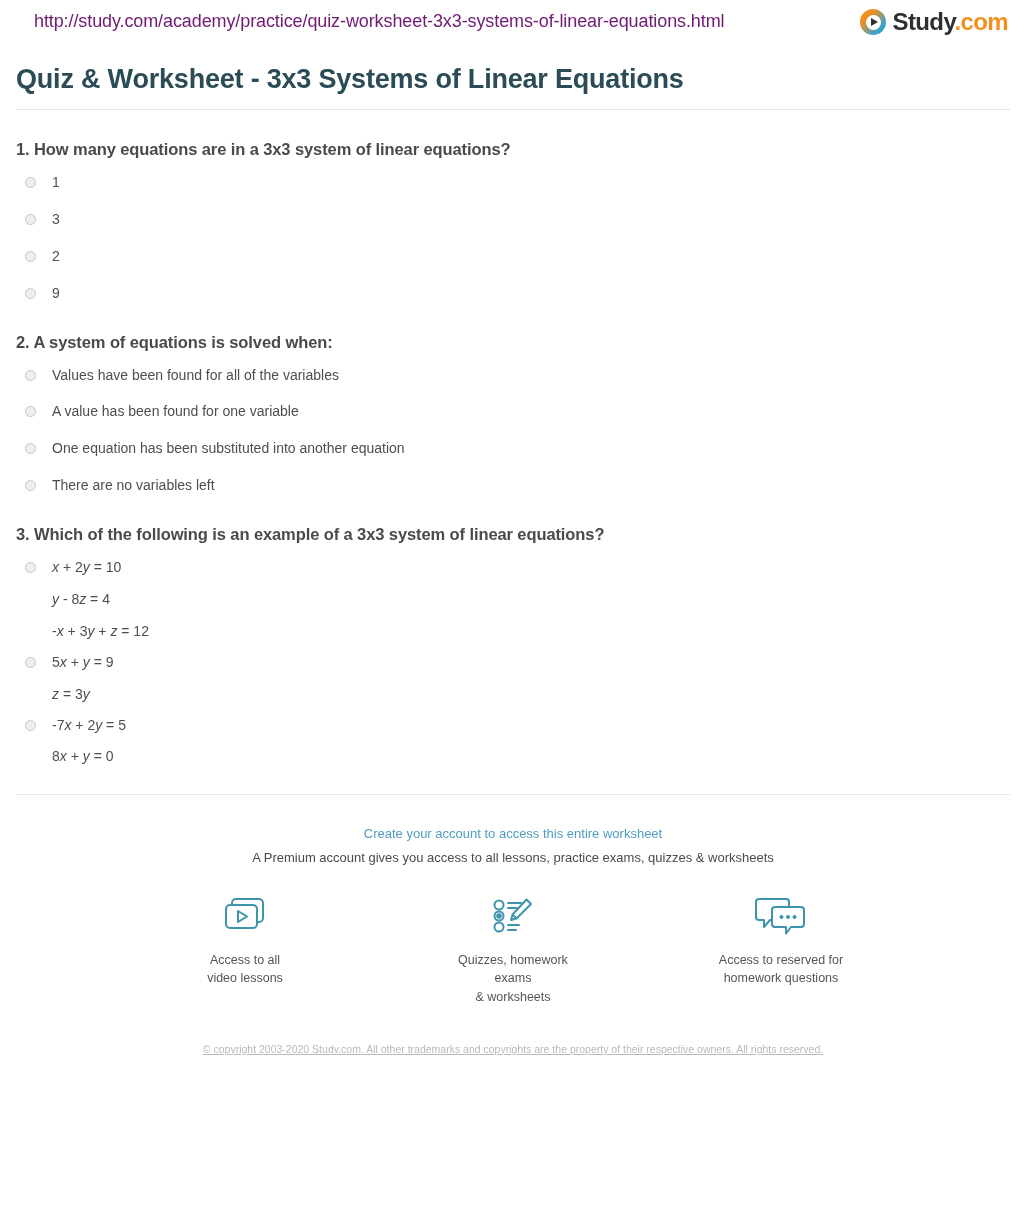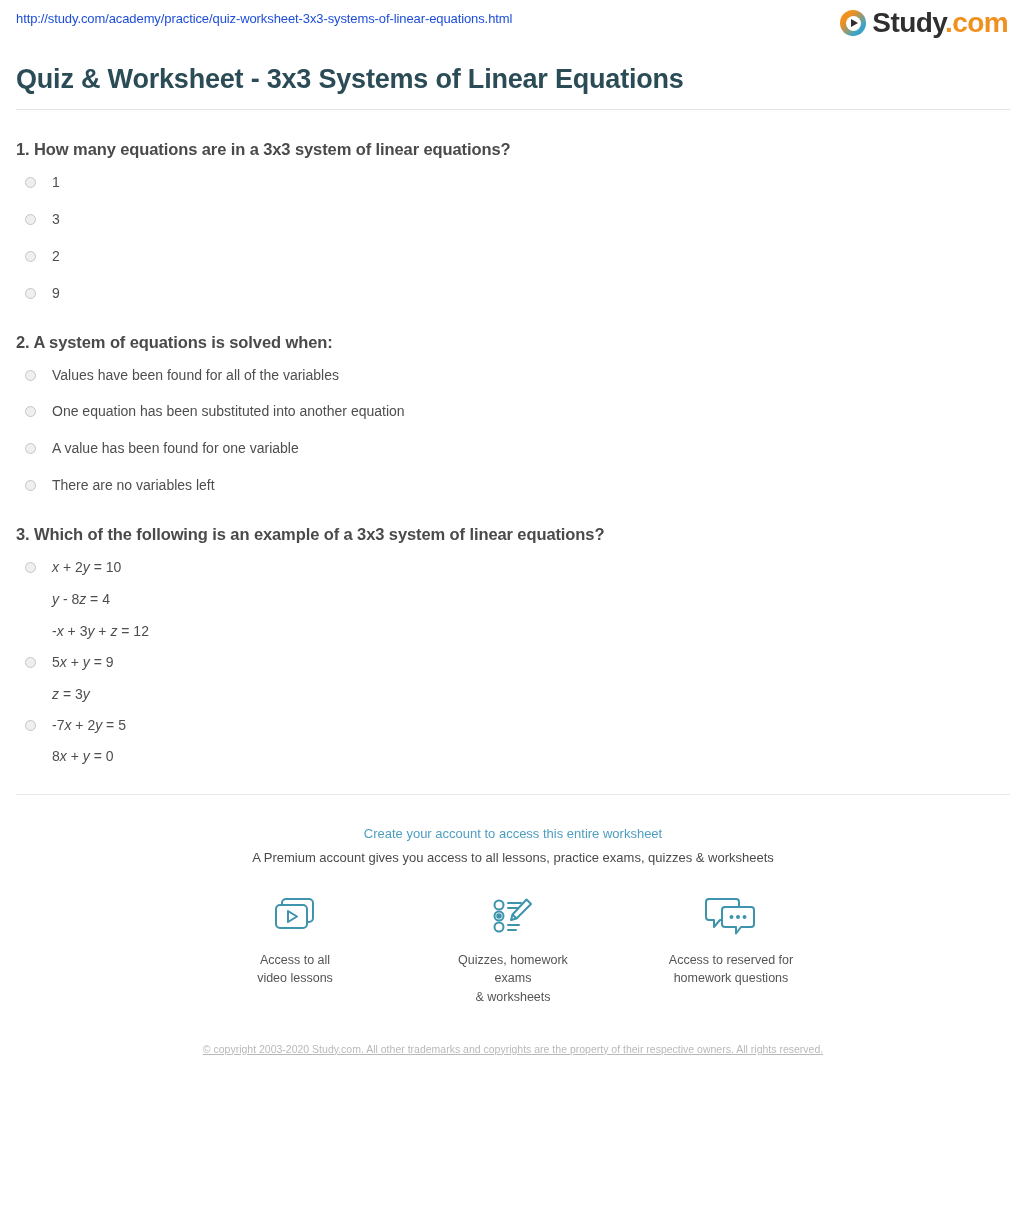--- a/index.html
+++ b/index.html
@@ -18,24 +18,24 @@
   }
 
   
   .page-header {
     position: relative;
     height: 50px;
     padding: 0 16px;
   }
   .url-text {
     position: absolute;
-    left: 16px;
+    left: 34px;
     top: 11px;
-    font-size: 13px;
-    color: #1d4ed8;
+    font-size: 18px;
+    color: #701a75;
     letter-spacing: -0.1px;
     white-space: nowrap;
   }
   .brand-logo {
     position: absolute;
     right: 18px;
     top: 9px;
     display: flex;
     align-items: center;
     gap: 6px;
@@ -62,21 +62,21 @@
   .brand-mark .play-tri {
     position: relative;
     z-index: 2;
     width: 0; height: 0;
     border-left: 7px solid #2f2f2f;
     border-top: 4.5px solid transparent;
     border-bottom: 4.5px solid transparent;
     margin-left: 2px;
   }
   .brand-word {
-    font-size: 28px;
+    font-size: 24px;
     font-weight: bold;
     color: #2f2f2f;
     letter-spacing: -0.6px;
     line-height: 1;
   }
   .brand-dot { color: #f0901e; }
 
   
   .worksheet-title {
     margin: 14px 0 0 16px;
@@ -140,21 +140,21 @@
     color: #4e9ec0;
     margin-bottom: 9px;
   }
   .promo-sub {
     font-size: 13px;
     color: #4a4a4a;
   }
   .features {
     display: flex;
     justify-content: center;
-    gap: 68px;
+    gap: 118px;
     margin-top: 27px;
   }
   .feature {
     width: 150px;
     display: flex;
     flex-direction: column;
     align-items: center;
   }
   .feature-icon {
     height: 48px;
@@ -218,25 +218,25 @@
   </div>
 
   <div class="question-block q2">
     <div class="question-text">2. A system of equations is solved when:</div>
     <div class="option-row">
       <span class="radio-dot"></span>
       <span class="option-label">Values have been found for all of the variables</span>
     </div>
     <div class="option-row">
       <span class="radio-dot"></span>
+      <span class="option-label">A value has been found for one variable</span>
+    </div>
+    <div class="option-row">
+      <span class="radio-dot"></span>
       <span class="option-label">One equation has been substituted into another equation</span>
-    </div>
-    <div class="option-row">
-      <span class="radio-dot"></span>
-      <span class="option-label">A value has been found for one variable</span>
     </div>
     <div class="option-row">
       <span class="radio-dot"></span>
       <span class="option-label">There are no variables left</span>
     </div>
   </div>
 
   <div class="question-block q3">
     <div class="question-text">3. Which of the following is an example of a 3x3 system of linear equations?</div>
     <div class="option-row">

